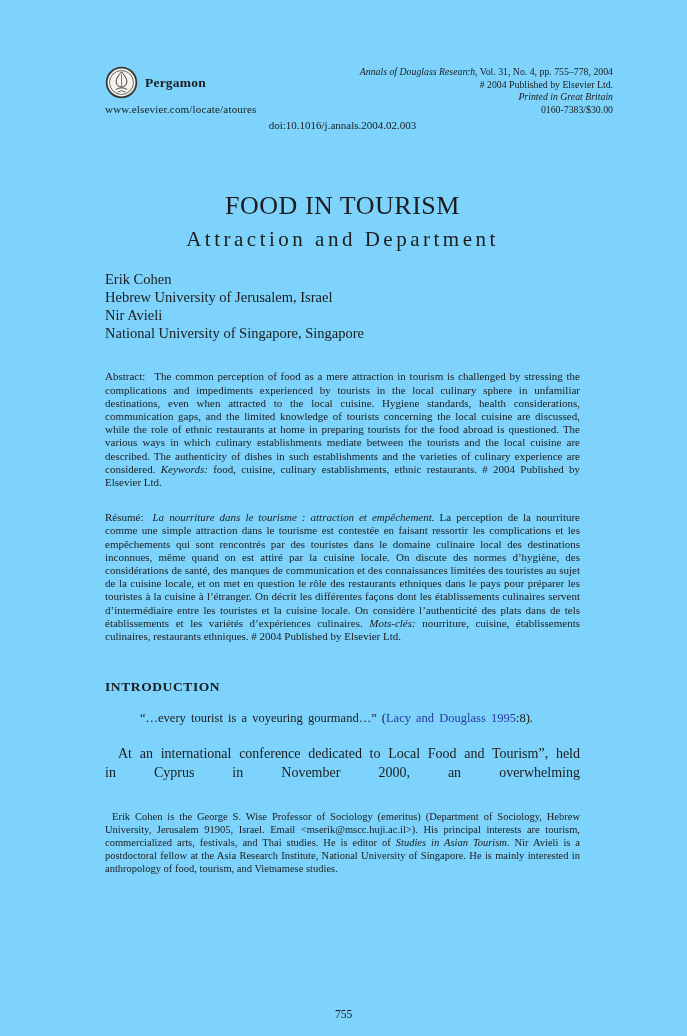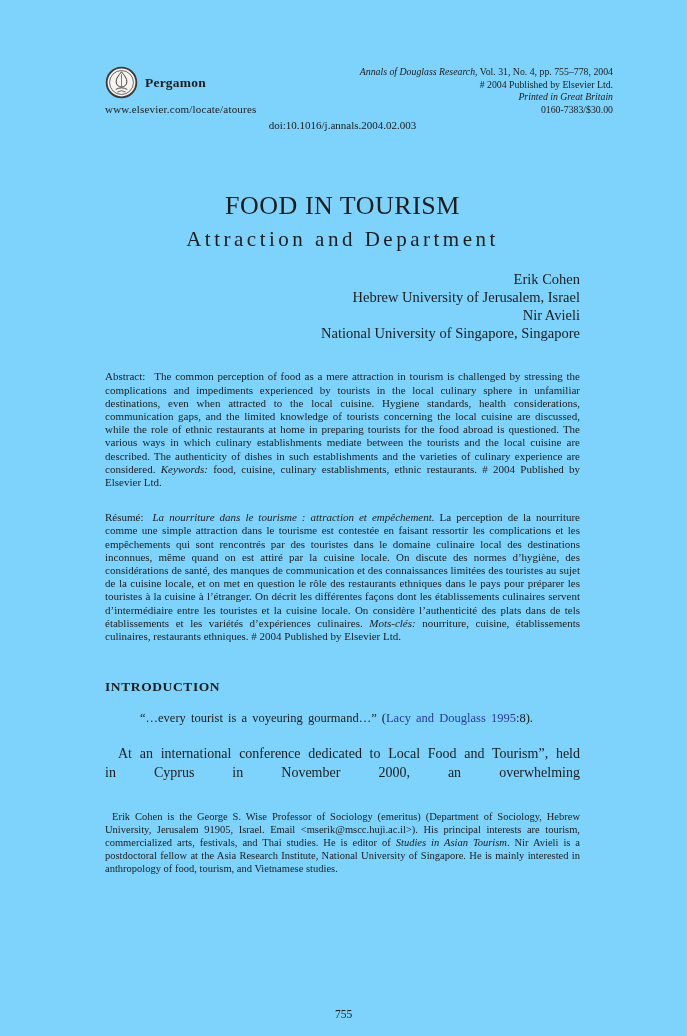--- a/index.html
+++ b/index.html
@@ -19,21 +19,21 @@
   .website { font-size:11px; margin-top:4px; letter-spacing:0.2px; }
   .header-right { text-align:right; font-size:9.8px; line-height:12.6px; margin-right:-33px; white-space:nowrap; }
   .italic { font-style:italic; }
   .doi { text-align:center; font-size:11px; margin-top:3px; }
 
   
   .title { font-weight:normal; text-align:center; margin-top:60px; font-size:26px; line-height:30px; letter-spacing:0.5px; }
   .subtitle { font-weight:normal; text-align:center; margin-top:5px; font-size:21px; line-height:26px; letter-spacing:3.5px; }
 
   
-  .authors { text-align:right; margin-top:18px; font-size:14.5px; line-height:18px; }
+  .authors { margin-top:18px; font-size:14.5px; line-height:18px; }
 
   
   .abstract { margin-top:28px; font-size:11px; line-height:13.2px; text-align:justify; }
   .resume   { margin-top:22px; }
   .ab-label { margin-right:9px; }
 
   
   .section-heading { font-weight:bold; margin-top:36px; font-size:13.5px; letter-spacing:0.6px; line-height:16px; }
   .quote { margin:16px 36px 0 35px; font-size:12.5px; line-height:15.5px; text-align:justify; word-spacing:2px; }
   .cite { color:#2b3a9c; text-decoration:none; cursor:pointer; }

